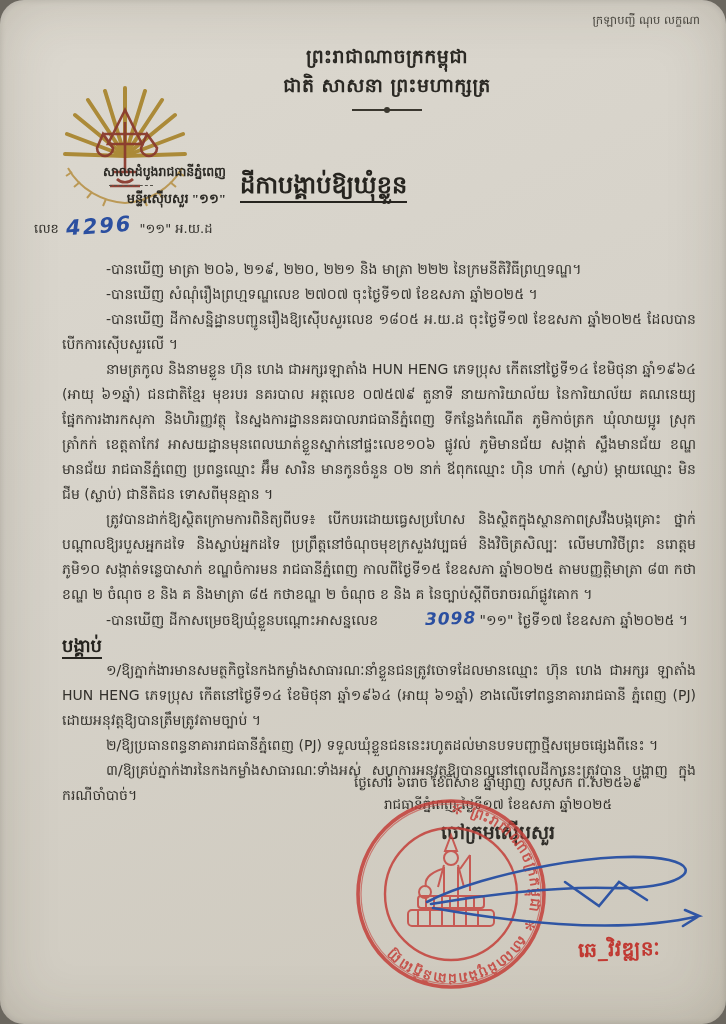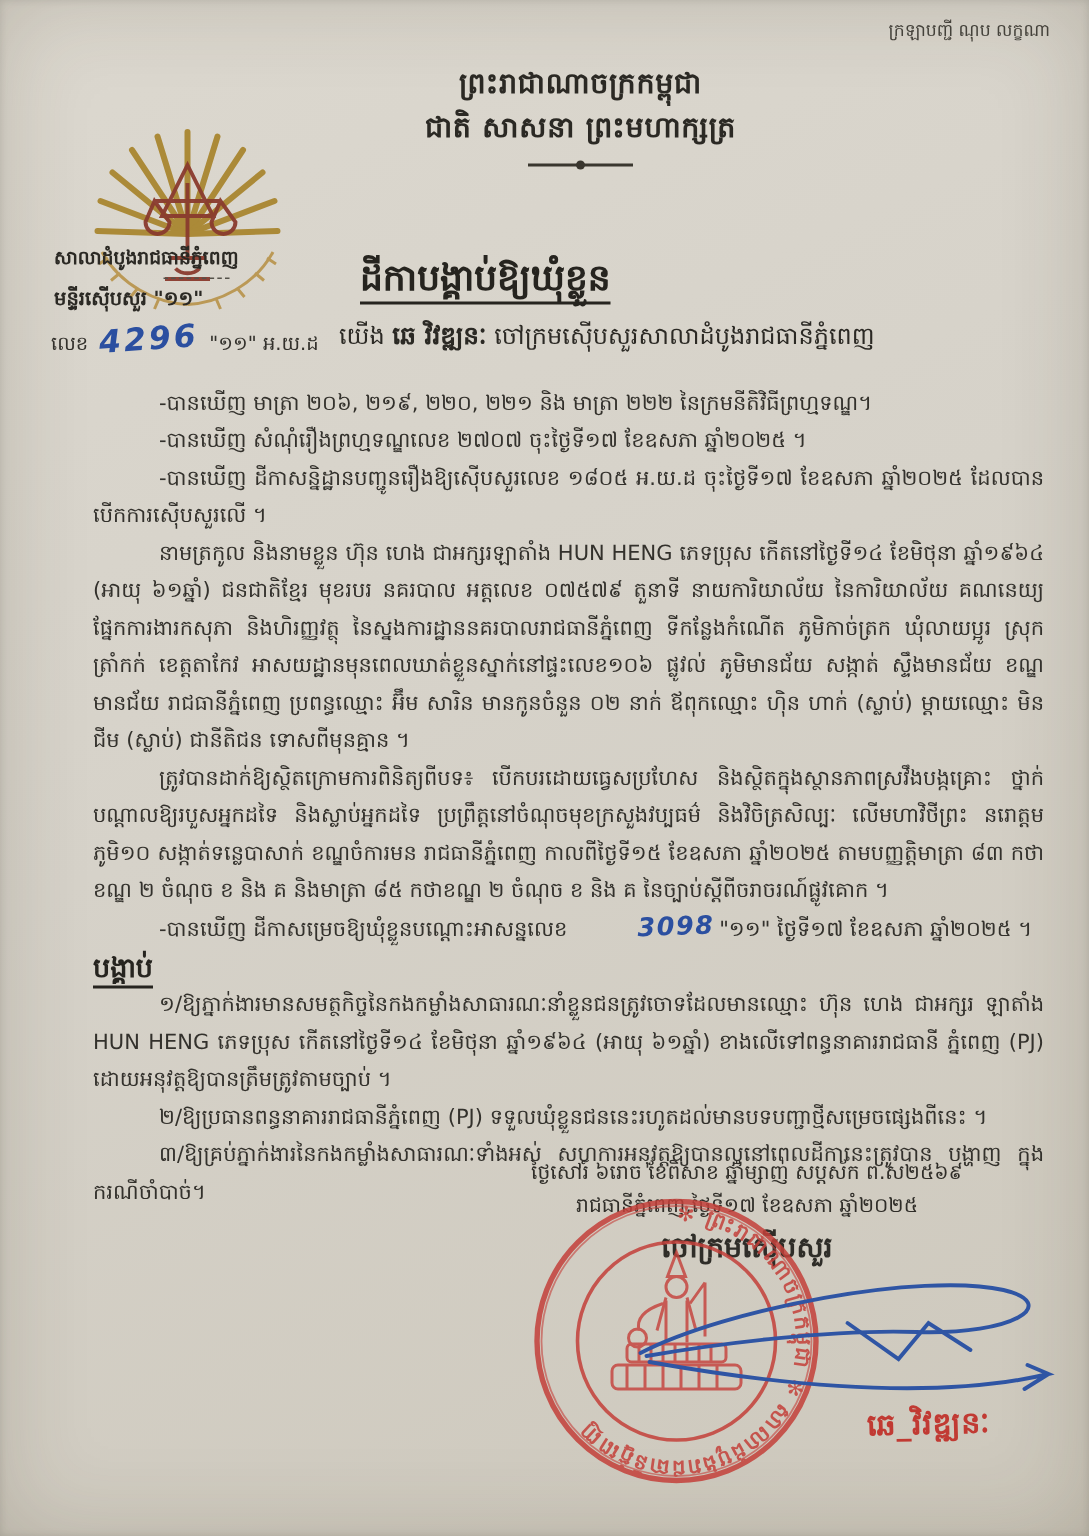--- a/index.html
+++ b/index.html
@@ -1,29 +1,29 @@
 <!DOCTYPE html>
 <html><head>
 <meta charset="utf-8">
 <style>
   html,body{margin:0;padding:0;background:#8a8option67;}
   body{background:#6b675f;font-family:"DejaVu Sans",sans-serif;}
   .paper{
     position:relative;width:726px;height:1024px;margin:0 auto;
     background:linear-gradient(155deg,#dcd8cf 0%,#d6d2c9 45%,#cdc8bc 100%);
     box-shadow:inset 0 0 60px rgba(60,50,30,.18), inset 0 0 6px rgba(0,0,0,.12);
-    overflow:hidden;color:#32302b;
+    overflow:hidden;color:#32302b;border-radius:24px;
   }
   .clerk-note{position:absolute;top:13px;right:26px;font-size:11.5px;color:#45423b;}
   .kingdom-block{position:absolute;top:42px;left:0;width:100%;text-align:center;padding-left:48px;box-sizing:border-box;}
   .kingdom-line{font-size:19px;font-weight:bold;color:#2b2924;line-height:1.55;letter-spacing:.5px;}
   .orn-divider{width:70px;margin:8px auto 0;border-top:2px solid #3a372f;position:relative;height:0;}
   .orn-divider::after{content:"";position:absolute;left:50%;top:-4px;width:6px;height:6px;margin-left:-3px;background:#3a372f;border-radius:50%;}
   .emblem{position:absolute;left:58px;top:82px;}
-  .court-block{position:absolute;left:36px;top:164px;width:190px;text-align:left;}
+  .court-block{position:absolute;left:36px;top:164px;width:190px;text-align:right;font-family:Liberation Serif, serif;}
   .court-name{font-size:12.5px;font-weight:bold;color:#2b2924;}
   .mini-divider{width:44px;margin:3px auto 4px;border-top:1px dashed #55524a;height:0;}
   .office-line{font-size:13px;font-weight:bold;color:#2b2924;margin-top:2px;}
   .ref-line{position:absolute;left:34px;top:214px;font-size:13px;white-space:nowrap;color:#32302b;}
   .hand-blue{font-family:"DejaVu Sans",sans-serif;font-style:italic;color:#2b4fa0;font-size:21px;font-weight:bold;letter-spacing:2px;display:inline-block;transform:rotate(-4deg);margin:0 3px;}
   .hand-blue.small{font-size:17px;letter-spacing:1px;transform:rotate(-2deg);}
   .doc-title{position:absolute;top:170px;left:240px;width:350px;text-align:left;font-size:24px;font-weight:bold;color:#26241f;}
   .doc-title span{border-bottom:2.5px solid #26241f;padding-bottom:2px;}
   .intro-line{position:absolute;top:213px;left:226px;width:480px;font-size:16px;color:#2b2924;}
   .intro-line b{font-size:16.5px;}
@@ -88,25 +88,20 @@
   </div>
 
   <div class="ref-line">
     <span>លេខ</span>
     <span class="hand-blue">4296</span>
     <span>"១១" អ.យ.ដ</span>
   </div>
 
   <div class="doc-title"><span>ដីកាបង្គាប់ឱ្យឃុំខ្លួន</span></div>
 
-  <div class="intro-line">
-    <span>យើង</span>
-    <b>ឆេ វិវឌ្ឍនៈ</b>
-    <span>ចៅក្រមស៊ើបសួរសាលាដំបូងរាជធានីភ្នំពេញ</span>
-  </div>
 
   <div class="doc-body">
     <p>-បានឃើញ មាត្រា ២០៦, ២១៩, ២២០, ២២១ និង មាត្រា ២២២ នៃក្រមនីតិវិធីព្រហ្មទណ្ឌ។</p>
     <p>-បានឃើញ សំណុំរឿងព្រហ្មទណ្ឌលេខ ២៧០៧ ចុះថ្ងៃទី១៧ ខែឧសភា ឆ្នាំ២០២៥ ។</p>
     <p>-បានឃើញ ដីកាសន្និដ្ឋានបញ្ជូនរឿងឱ្យស៊ើបសួរលេខ ១៨០៥ អ.យ.ដ ចុះថ្ងៃទី១៧ ខែឧសភា ឆ្នាំ២០២៥ ដែលបាន បើកការស៊ើបសួរលើ ។</p>
     <p>នាមត្រកូល និងនាមខ្លួន ហ៊ុន ហេង ជាអក្សរឡាតាំង HUN HENG ភេទប្រុស កើតនៅថ្ងៃទី១៤ ខែមិថុនា ឆ្នាំ១៩៦៤ (អាយុ ៦១ឆ្នាំ) ជនជាតិខ្មែរ មុខរបរ នគរបាល អត្តលេខ ០៧៥៧៩ តួនាទី នាយការិយាល័យ នៃការិយាល័យ គណនេយ្យ ផ្នែកការងារកសុភា និងហិរញ្ញវត្ថុ នៃស្នងការដ្ឋាននគរបាលរាជធានីភ្នំពេញ ទីកន្លែងកំណើត ភូមិកាច់ត្រក ឃុំលាយប្អូរ ស្រុកត្រាំកក់ ខេត្តតាកែវ អាសយដ្ឋានមុនពេលឃាត់ខ្លួនស្នាក់នៅផ្ទះលេខ១០៦ ផ្លូវល់ ភូមិមានជ័យ សង្កាត់ ស្ទឹងមានជ័យ ខណ្ឌមានជ័យ រាជធានីភ្នំពេញ ប្រពន្ធឈ្មោះ អ៊ឹម សារិន មានកូនចំនួន ០២ នាក់ ឪពុកឈ្មោះ ហ៊ិន ហាក់ (ស្លាប់) ម្តាយឈ្មោះ មិន ជីម (ស្លាប់) ជានីតិជន ទោសពីមុនគ្មាន ។</p>
     <p>ត្រូវបានដាក់ឱ្យស្ថិតក្រោមការពិនិត្យពីបទ៖ បើកបរដោយធ្វេសប្រហែស និងស្ថិតក្នុងស្ថានភាពស្រវឹងបង្កគ្រោះ ថ្នាក់បណ្តាលឱ្យរបួសអ្នកដទៃ និងស្លាប់អ្នកដទៃ ប្រព្រឹត្តនៅចំណុចមុខក្រសួងវប្បធម៌ និងវិចិត្រសិល្បៈ លើមហាវិថីព្រះ នរោត្តម ភូមិ១០ សង្កាត់ទន្លេបាសាក់ ខណ្ឌចំការមន រាជធានីភ្នំពេញ កាលពីថ្ងៃទី១៥ ខែឧសភា ឆ្នាំ២០២៥ តាមបញ្ញត្តិមាត្រា ៨៣ កថាខណ្ឌ ២ ចំណុច ខ និង គ និងមាត្រា ៨៥ កថាខណ្ឌ ២ ចំណុច ខ និង គ នៃច្បាប់ស្តីពីចរាចរណ៍ផ្លូវគោក ។</p>
     <p>
       <span>-បានឃើញ ដីកាសម្រេចឱ្យឃុំខ្លួនបណ្តោះអាសន្នលេខ</span><span class="hand-blue small">3098</span><span>"១១" ថ្ងៃទី១៧ ខែឧសភា ឆ្នាំ២០២៥ ។</span>
     </p>

